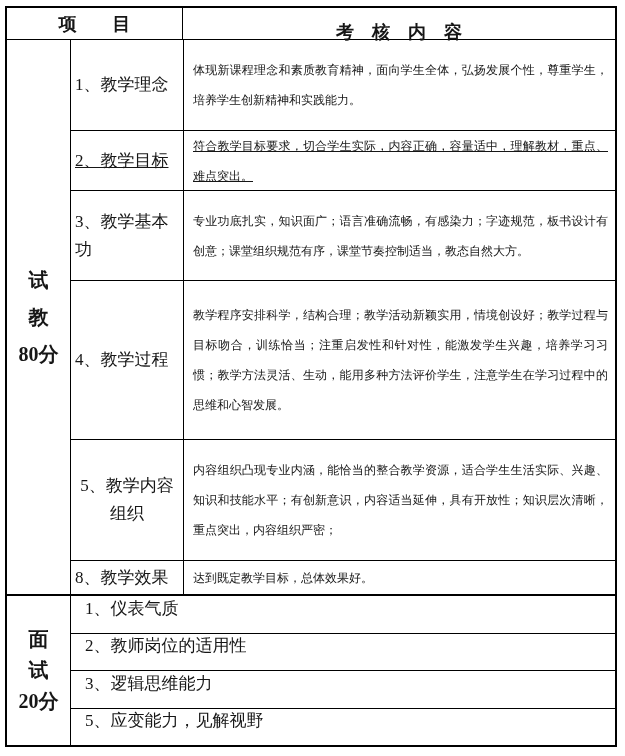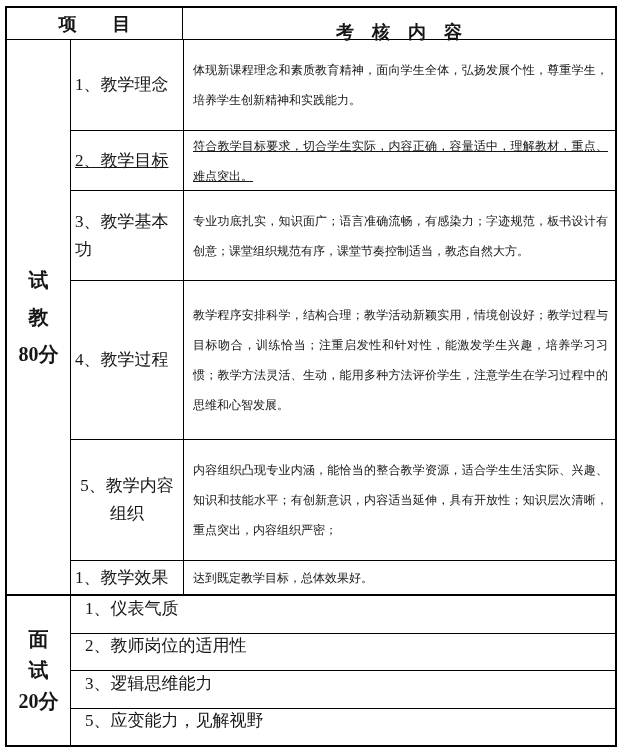--- a/index.html
+++ b/index.html
@@ -160,21 +160,21 @@
       </div>
       <div class="trow r4">
         <div class="sub">4、教学过程</div>
         <div class="content">教学程序安排科学，结构合理；教学活动新颖实用，情境创设好；教学过程与目标吻合，训练恰当；注重启发性和针对性，能激发学生兴趣，培养学习习惯；教学方法灵活、生动，能用多种方法评价学生，注意学生在学习过程中的思维和心智发展。</div>
       </div>
       <div class="trow r5">
         <div class="sub center">5、教学内容组织</div>
         <div class="content">内容组织凸现专业内涵，能恰当的整合教学资源，适合学生生活实际、兴趣、知识和技能水平；有创新意识，内容适当延伸，具有开放性；知识层次清晰，重点突出，内容组织严密；</div>
       </div>
       <div class="trow r6">
-        <div class="sub">1、教学效果</div>
+        <div class="sub">8、教学效果</div>
         <div class="content">达到既定教学目标，总体效果好。</div>
       </div>
     </div>
   </div>
 
   <div class="sec sec-bot">
     <div class="score-col">
       <div class="score-line">面</div>
       <div class="score-line">试</div>
       <div class="score-line">20分</div>

